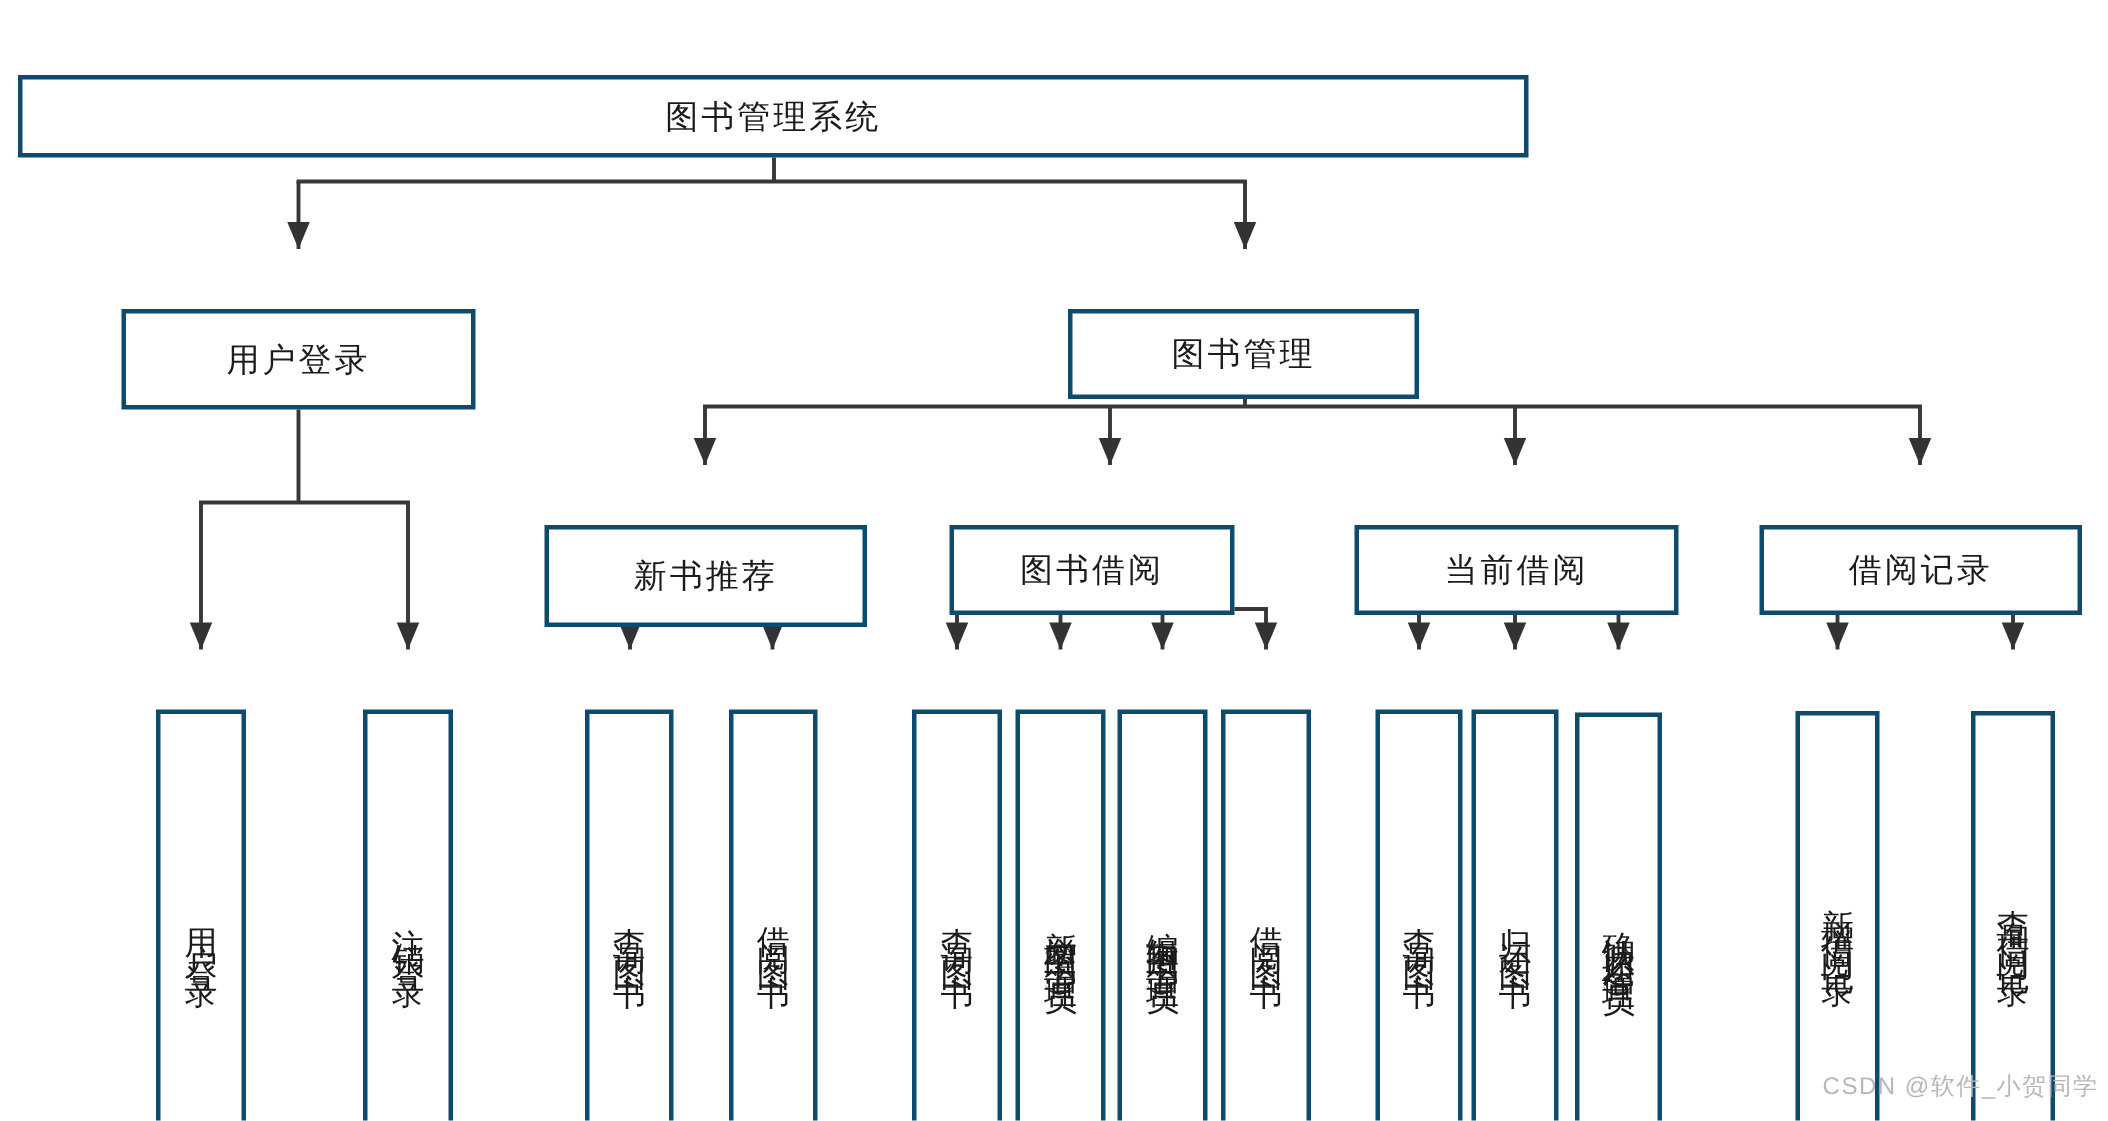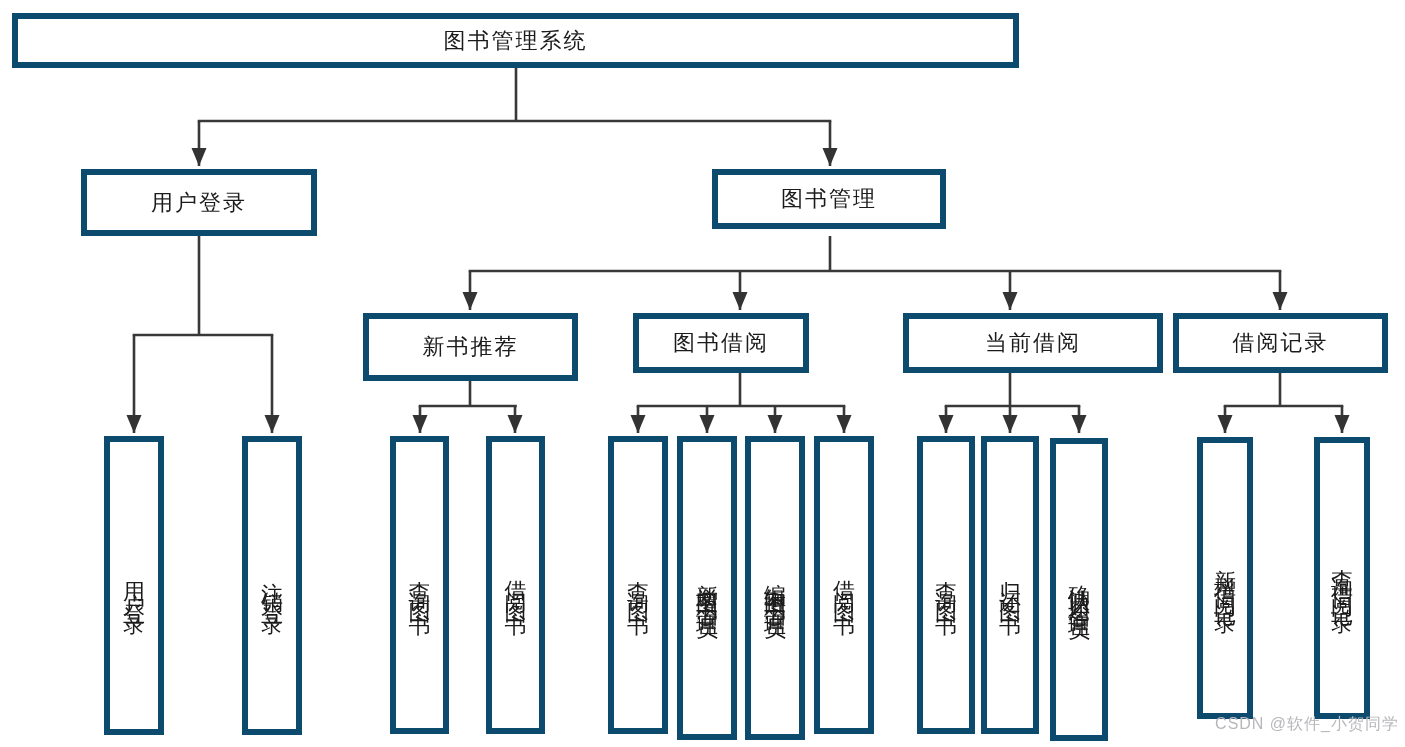--- a/index.html
+++ b/index.html
@@ -4,23 +4,24 @@
 <style>
   html,body{margin:0;padding:0;}
   body{
     width:1405px;height:747px;position:relative;overflow:hidden;
     background:#ffffff;
     font-family:"Liberation Sans","DejaVu Sans",sans-serif;
   }
   #wires{position:absolute;left:0;top:0;z-index:0;}
   .box{
     position:absolute;z-index:1;box-sizing:border-box;
-    background:#ffffff;border:6px solid #0c4a6e;
+    background:#ffffff;border:3px solid #0c4a6e;
     display:flex;align-items:center;justify-content:center;
     color:#1b1b1b;
+    margin-top:37px;
   }
   .hlabel{font-size:22px;letter-spacing:2px;white-space:nowrap;}
   .vbox span{
     writing-mode:vertical-rl;text-orientation:mixed;
     font-size:22px;letter-spacing:11px;line-height:1;
     white-space:nowrap;
   }
   .vbox.tight span{letter-spacing:5px;}
   .vbox.mid span{letter-spacing:9px;}
   #watermark{
@@ -81,22 +82,22 @@
     <line x1="1342" y1="406" x2="1342" y2="433" marker-end="url(#arr)"></line>
   </g>
 </svg>
 
 <div class="box hlabel" style="left:12px;top:13px;width:1007px;height:55px;">图书管理系统</div>
 
 <div class="box hlabel" style="left:81px;top:169px;width:236px;height:67px;">用户登录</div>
 <div class="box hlabel" style="left:712px;top:169px;width:234px;height:60px;">图书管理</div>
 
 <div class="box hlabel" style="left:363px;top:313px;width:215px;height:68px;">新书推荐</div>
-<div class="box hlabel" style="left:633px;top:313px;width:176px;height:60px;">图书借阅</div>
-<div class="box hlabel" style="left:903px;top:313px;width:260px;height:60px;">当前借阅</div>
+<div class="box hlabel" style="left:633px;top:313px;width:190px;height:60px;">图书借阅</div>
+<div class="box hlabel" style="left:903px;top:313px;width:216px;height:60px;">当前借阅</div>
 <div class="box hlabel" style="left:1173px;top:313px;width:215px;height:60px;">借阅记录</div>
 
 <div class="box vbox" style="left:104px;top:436px;width:60px;height:299px;">
   <span>用户登录</span>
   </div>
 <div class="box vbox" style="left:242px;top:436px;width:60px;height:299px;">
   <span>注销登录</span>
   </div>
 
 <div class="box vbox" style="left:390px;top:436px;width:59px;height:298px;">

